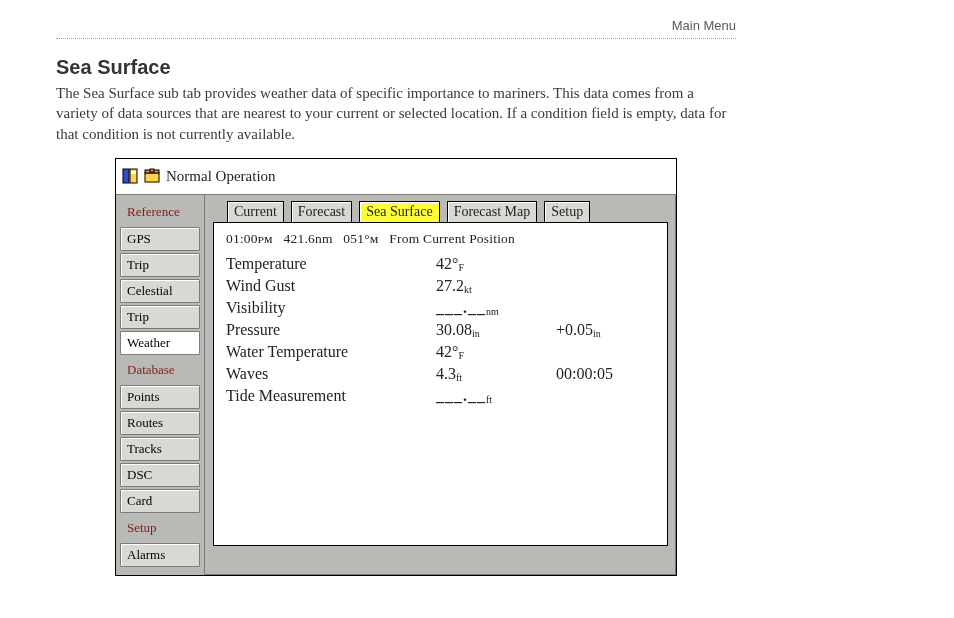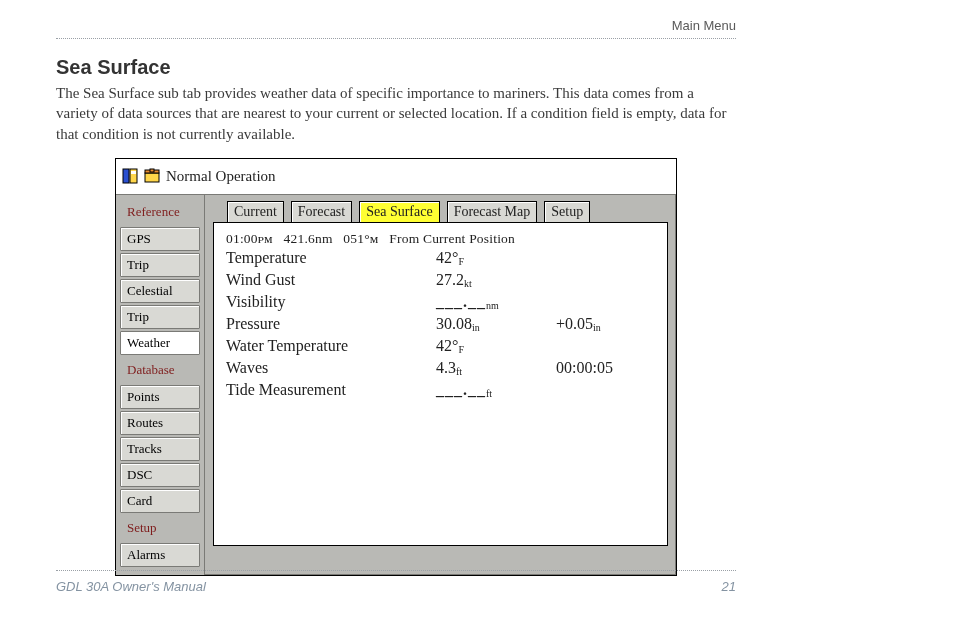--- a/index.html
+++ b/index.html
@@ -129,20 +129,21 @@
     background: #fff;
     border: 1px solid #000;
     margin-top: -1px;
     padding: 8px 12px 14px 12px;
     min-height: 300px;
     position: relative;
   }
   .status-line {
     font-size: 13.5px;
     letter-spacing: .2px;
+    margin-bottom: 6px;
     font-family: "Times New Roman", serif;
     display: flex;
     gap: 0;
   }
   .status-line span { white-space: pre; }
   .datarow {
     display: flex;
     align-items: baseline;
     font-size: 16px;
     font-family: "Times New Roman", serif;
@@ -270,17 +271,13 @@
                   <div class="v1"><span class="dash">___.__</span><span class="unit-sub">ft</span></div>
                   <div class="v2"></div>
                 </div>
               </div>
           </div>
         </div>
       </div>
     </div>
   </div>
 
-  <div class="footer">
-    <span>GDL 30A Owner's Manual</span>
-    <span>21</span>
-  </div>
 </div>
 
 </body></html>

